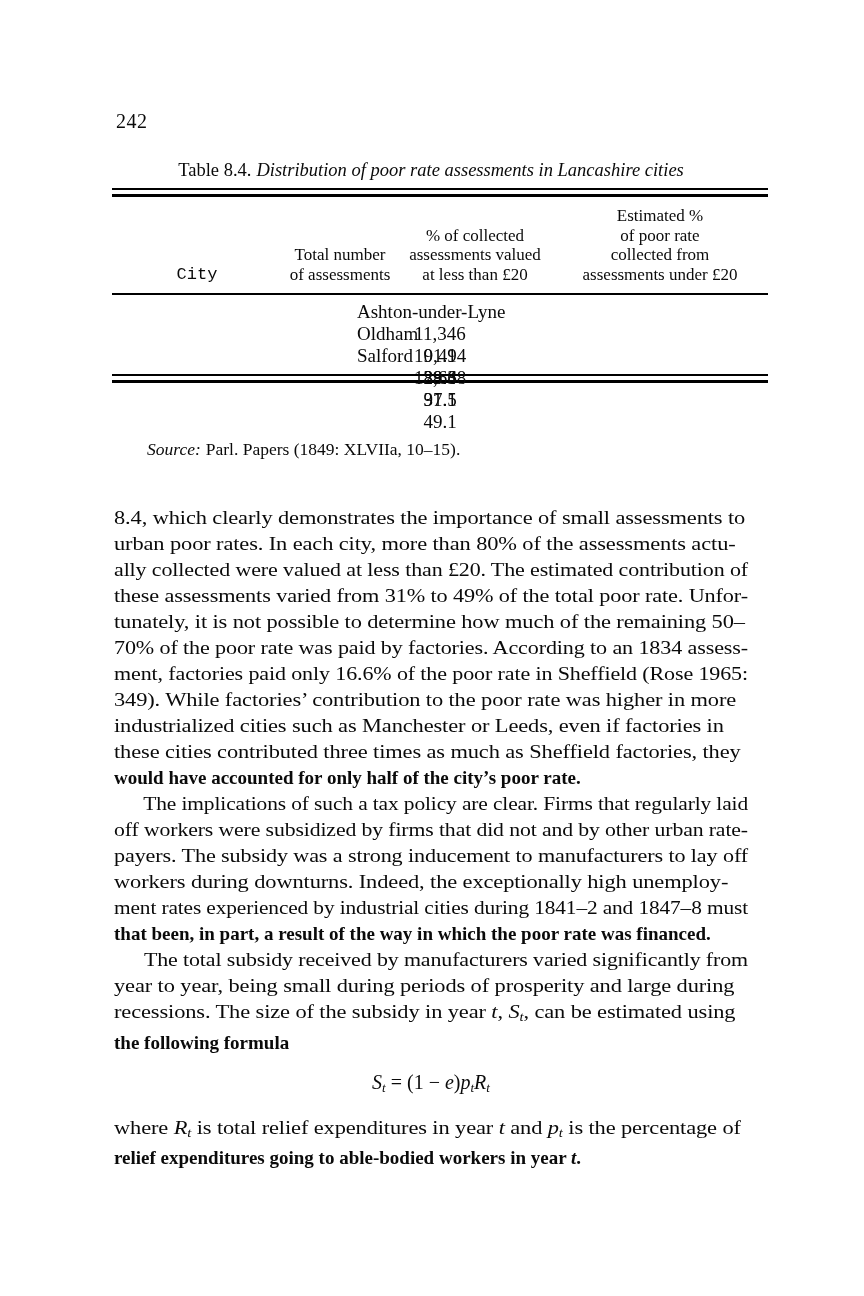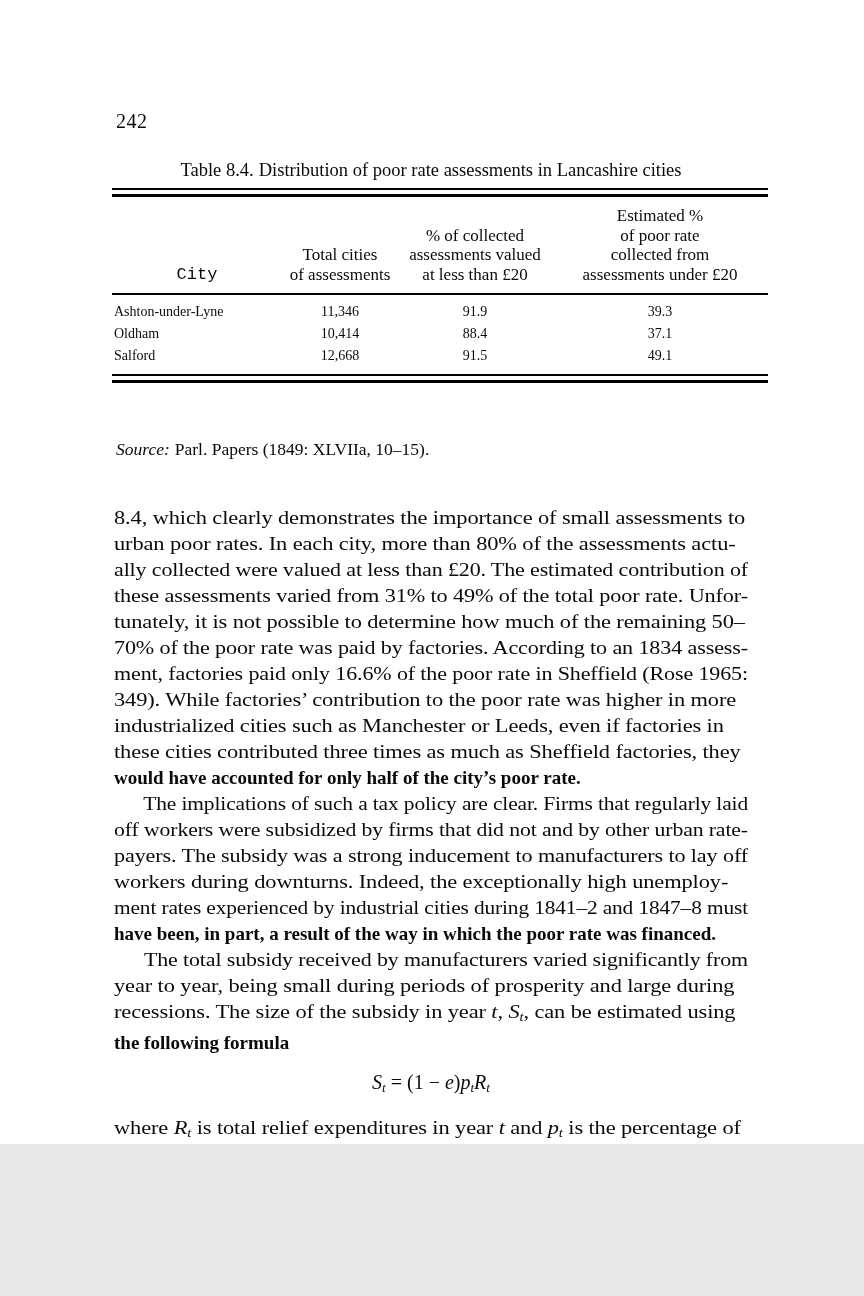--- a/index.html
+++ b/index.html
@@ -1,50 +1,50 @@
 <!DOCTYPE html>
 <html><head>
 <meta charset="utf-8">
 <style>
   html,body{margin:0;padding:0;background:#e8e8e8;}
   .page{
     position:relative;
-    width:864px;height:1144px;
+    width:864px;height:1296px;
     background:#ffffff;
     font-family:"Liberation Serif","DejaVu Serif",serif;
     color:#0a0a0a;
     overflow:hidden;
     margin:0 auto;
   }
   
   .runhead-row{position:absolute;top:110px;left:114px;width:634px;height:26px;font-size:20px;}
   .pagenum{position:absolute;left:2px;top:0;font-size:20px;letter-spacing:0.5px;}
   .runhead{display:block;text-align:center;font-style:italic;}
   
   .caption{position:absolute;top:160px;left:114px;width:634px;text-align:center;font-size:18.5px;}
   .cap-label{font-style:normal;}
-  .cap-title{margin-left:5px;}
+  .cap-title{font-style:italic;margin-left:5px;}
   
   .tablewrap{position:absolute;top:188px;left:112px;width:656px;}
   .rule{background:#000;width:100%;}
   .rule.r-thin{height:2px;}
   .rule.r-thick{height:3px;}
   .rule.r-gap{margin-top:4px;}
   .thead{display:flex;align-items:flex-end;padding:9px 0 9px;font-size:17px;line-height:19.5px;}
   .tc1{width:170px;}
   .tc2{width:116px;text-align:center;}
   .tc3{width:154px;text-align:center;}
   .tc4{width:216px;text-align:center;}
   .thead .tc1{text-align:center;font-family:Liberation Mono, monospace;}
   .tbody{padding:6px 0 7px;}
-  .trow{display:flex;height:22px;align-items:center;font-size:14px;}
+  .trow{display:flex;height:22px;align-items:center;font-size:19px;flex-direction:column;}
   .trow .tc1{text-align:left;padding-left:2px;box-sizing:border-box;}
   
   .sourceline{position:absolute;top:439px;left:116px;font-size:17.5px;}
-  .src-label{font-style:italic;}
+  .src-label{font-style:italic;margin-left:31px;}
   .src-text{margin-left:5px;}
   
   .bodytext{position:absolute;top:505px;left:114px;width:634px;font-size:19px;line-height:26px;}
   .jline{width:max-content;white-space:nowrap;transform-origin:0 50%;letter-spacing:-0.1px;}
   .jlast{width:auto;white-space:nowrap;font-weight:bold;}
   .indent{padding-left:26px;}
   .formula{margin:13px 0 14px;text-align:center;font-size:20px;white-space:nowrap;}
   .seg-i{font-style:italic;}
   .seg-isub{font-style:italic;font-size:0.65em;vertical-align:-0.22em;}
 </style>
@@ -63,21 +63,21 @@
 
   <div class="tablewrap">
     <div class="rule r-thin"></div>
     <div class="rule r-thick r-gap"></div>
 
     <div class="thead">
       <div class="tc1">
         <div>City</div>
       </div>
       <div class="tc2">
-        <div>Total cities</div>
+        <div>Total number</div>
         <div>of assessments</div>
       </div>
       <div class="tc3">
         <div>% of collected</div>
         <div>assessments valued</div>
         <div>at less than £20</div>
       </div>
       <div class="tc4">
         <div>Estimated %</div>
         <div>of poor rate</div>
@@ -130,21 +130,21 @@
       <div class="jline" style="transform: scaleX(1.18);">industrialized cities such as Manchester or Leeds, even if factories in</div>
       <div class="jline" style="transform: scaleX(1.18);">these cities contributed three times as much as Sheffield factories, they</div>
       <div class="jlast">would have accounted for only half of the city’s poor rate.</div>
     </div>
     <div>
       <div class="jline indent" style="transform: scaleX(1.127);">The implications of such a tax policy are clear. Firms that regularly laid</div>
       <div class="jline" style="transform: scaleX(1.144);">off workers were subsidized by firms that did not and by other urban rate-</div>
       <div class="jline" style="transform: scaleX(1.1652);">payers. The subsidy was a strong inducement to manufacturers to lay off</div>
       <div class="jline" style="transform: scaleX(1.18);">workers during downturns. Indeed, the exceptionally high unemploy-</div>
       <div class="jline" style="transform: scaleX(1.1227);">ment rates experienced by industrial cities during 1841–2 and 1847–8 must</div>
-      <div class="jlast">have been, in part, a result of the way in which the poor rate was financed.</div>
+      <div class="jlast">that been, in part, a result of the way in which the poor rate was financed.</div>
     </div>
     <div>
       <div class="jline indent" style="transform: scaleX(1.153);">The total subsidy received by manufacturers varied significantly from</div>
       <div class="jline" style="transform: scaleX(1.18);">year to year, being small during periods of prosperity and large during</div>
       <div class="jline" style="transform: scaleX(1.18);"><span>recessions. The size of the subsidy in year </span><span class="seg-i">t</span><span>, </span><span class="seg-i">S</span><span class="seg-isub">t</span><span>, can be estimated using</span></div>
       <div class="jlast">the following formula</div>
     </div>
     <div class="formula"><span class="seg-i">S</span><span class="seg-isub">t</span><span> = (1 − </span><span class="seg-i">e</span><span>)</span><span class="seg-i">p</span><span class="seg-isub">t</span><span class="seg-i">R</span><span class="seg-isub">t</span></div>
     <div>
       <div class="jline" style="transform: scaleX(1.18);"><span>where </span><span class="seg-i">R</span><span class="seg-isub">t</span><span> is total relief expenditures in year </span><span class="seg-i">t</span><span> and </span><span class="seg-i">p</span><span class="seg-isub">t</span><span> is the percentage of</span></div>

